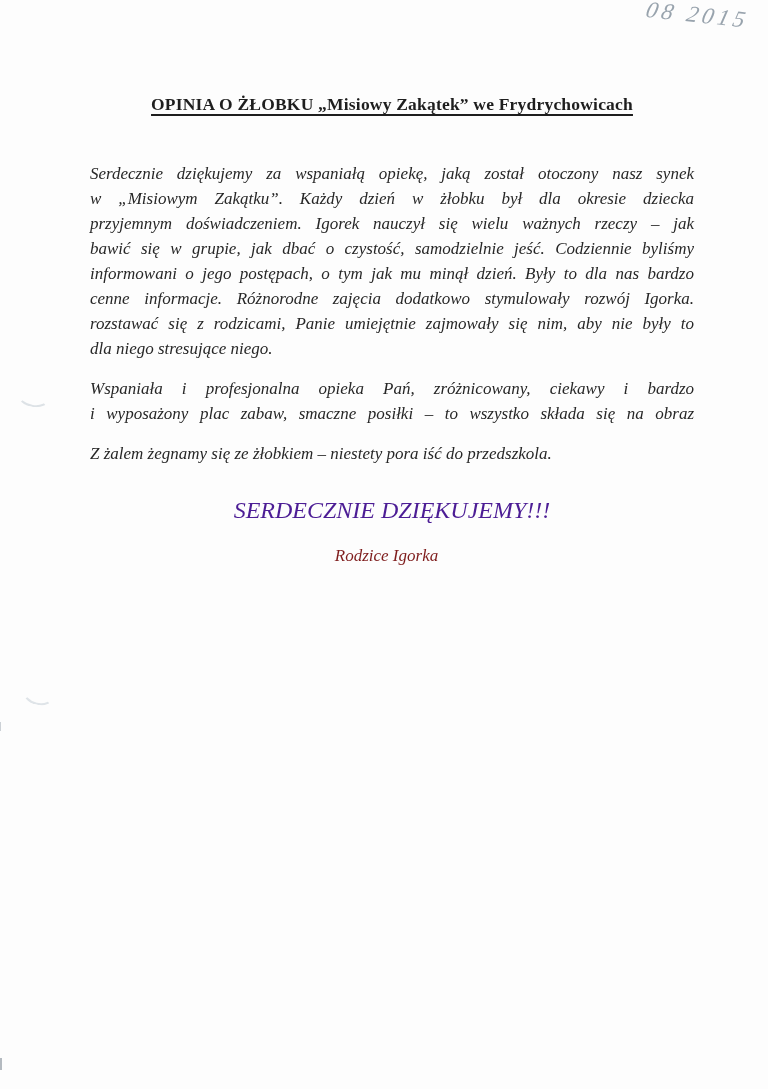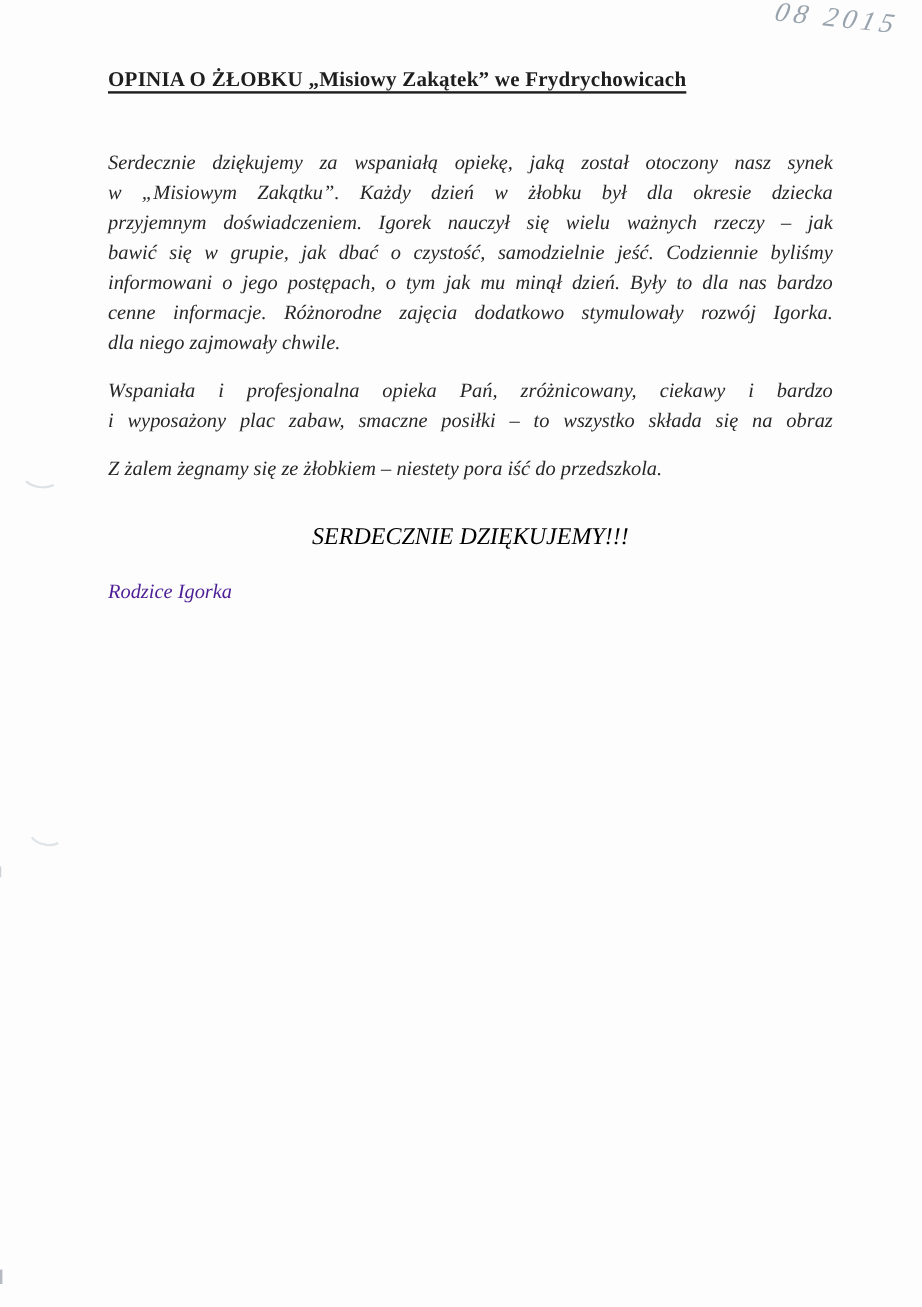--- a/index.html
+++ b/index.html
@@ -25,22 +25,22 @@
   }
 
   
   .doc {
     position: absolute;
     left: 90px; top: 0;
     width: 604px;
   }
 
   .title {
-    margin-top: 56px;
-    text-align: left;
+    margin-top: 94px;
+    text-align: center;
     font-weight: bold;
     font-size: 17.5px;
     color: #1e1e1e;
     text-decoration: underline;
     text-underline-offset: 4px;
     text-decoration-thickness: 1.5px;
     letter-spacing: 0.2px;
   }
 
   .body-text { margin-top: 46px; font-size: 17px; font-style: italic; }
@@ -50,32 +50,32 @@
     line-height: 25px;
     text-align: justify;
     text-align-last: justify;
     white-space: normal;
   }
   .line-last { text-align-last: left; }
 
   .closing {
     margin-top: 32px;
     text-align: center;
-    font-size: 20px;
+    font-size: 24px;
     line-height: 25px;
-    color: #000000;
+    color: #4c1d95;
   }
 
   .signature {
     margin-top: 20px;
-    text-align: left;
+    text-align: center;
     padding-right: 11px;
     font-size: 17px;
     line-height: 25px;
-    color: #4c1d95;
+    color: #7f1d1d;
   }
 
   
   .curl {
     position: absolute;
     border: 2px solid transparent;
     border-bottom-color: #dde2e6;
     border-radius: 50%;
   }
   .curl-1 { left: 18px; top: 386px; width: 28px; height: 17px; transform: rotate(8deg); }
@@ -99,21 +99,22 @@
   <div class="title">OPINIA O ŻŁOBKU „Misiowy Zakątek” we Frydrychowicach</div>
 
   <div class="body-text">
     <div class="para">
         <div class="line">Serdecznie dziękujemy za wspaniałą opiekę, jaką został otoczony nasz synek</div>
         <div class="line">w „Misiowym Zakątku”. Każdy dzień w żłobku był dla okresie dziecka</div>
         <div class="line">przyjemnym doświadczeniem. Igorek nauczył się wielu ważnych rzeczy – jak</div>
         <div class="line">bawić się w grupie, jak dbać o czystość, samodzielnie jeść. Codziennie byliśmy</div>
         <div class="line">informowani o jego postępach, o tym jak mu minął dzień. Były to dla nas bardzo</div>
         <div class="line">cenne informacje. Różnorodne zajęcia dodatkowo stymulowały rozwój Igorka.</div>
-        <div class="line line-last">dla niego zajmowały chwile.</div>
+        <div class="line">rozstawać się z rodzicami, Panie umiejętnie zajmowały się nim, aby nie były to</div>
+        <div class="line line-last">dla niego stresujące niego.</div>
       </div>
     <div class="para">
         <div class="line">Wspaniała i profesjonalna opieka Pań, zróżnicowany, ciekawy i bardzo</div>
         <div class="line">i wyposażony plac zabaw, smaczne posiłki – to wszystko składa się na obraz</div>
       </div>
     <div class="para">
         <div class="line line-last">Z żalem żegnamy się ze żłobkiem – niestety pora iść do przedszkola.</div>
       </div>
 
     <div class="closing">SERDECZNIE DZIĘKUJEMY!!!</div>

